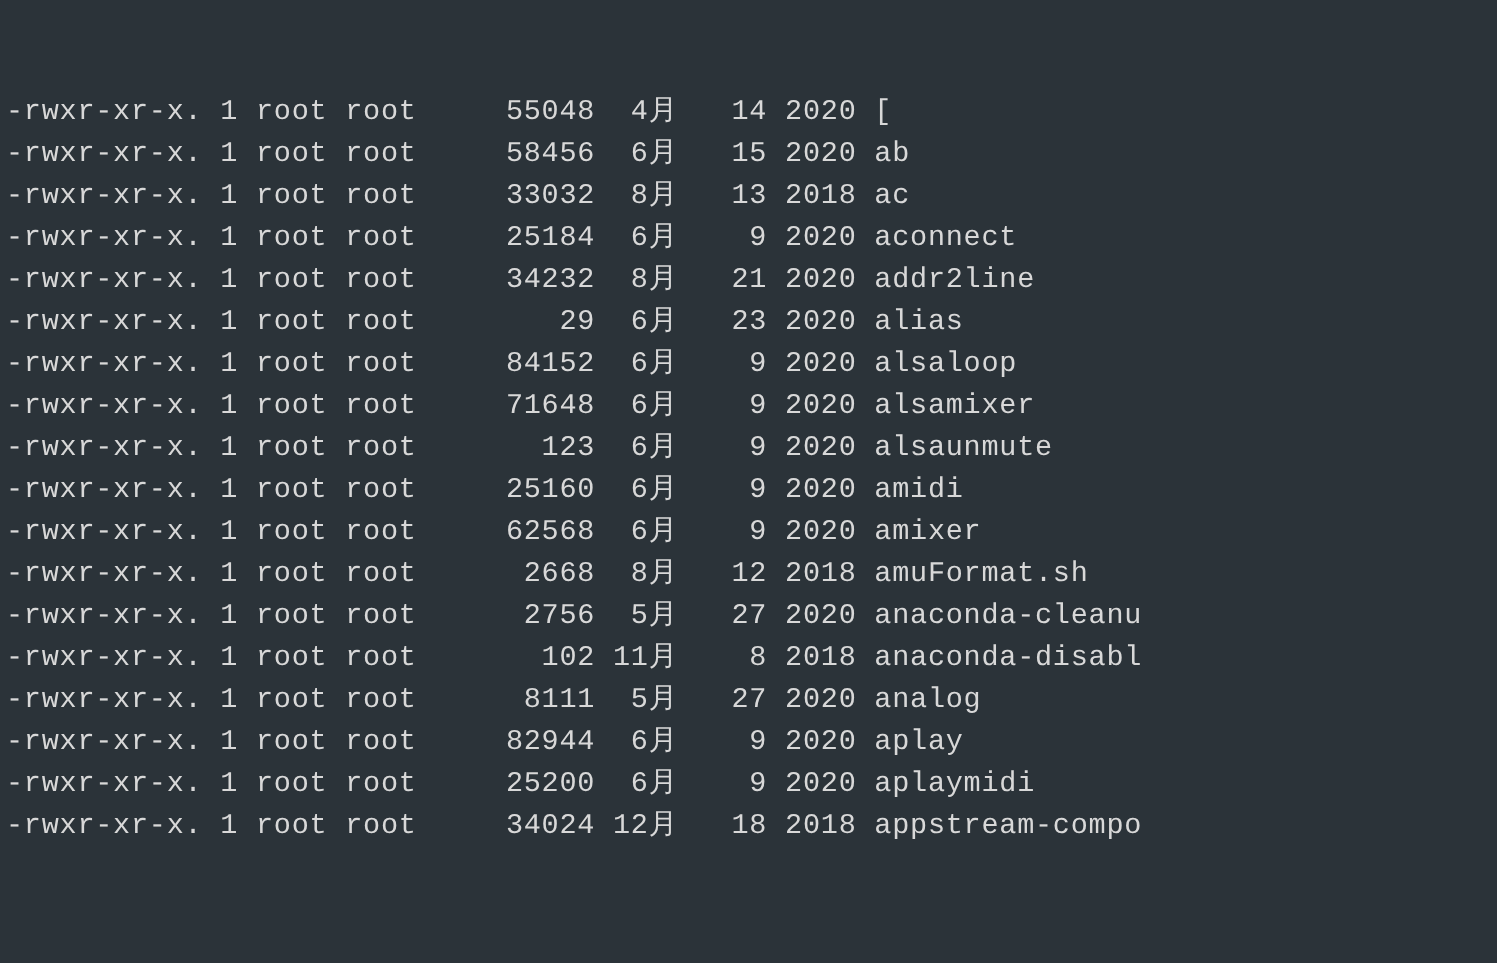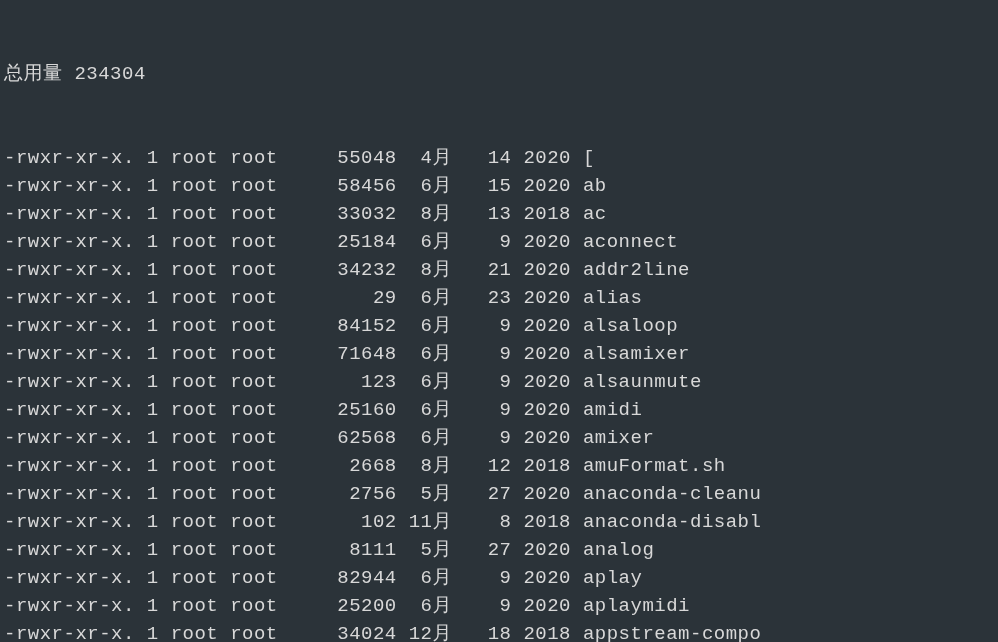--- a/index.html
+++ b/index.html
@@ -27,16 +27,15 @@
   }
   .row {
     white-space: pre;
     display: block;
   }
 </style>
 </head>
 <body>
 
 <div class="terminal">
-  <div class="header-line">总用量 234304</div>
   <div id="rows-container"><div class="row">-rwxr-xr-x. 1 root root     55048  4月   14 2020 [</div><div class="row">-rwxr-xr-x. 1 root root     58456  6月   15 2020 ab</div><div class="row">-rwxr-xr-x. 1 root root     33032  8月   13 2018 ac</div><div class="row">-rwxr-xr-x. 1 root root     25184  6月    9 2020 aconnect</div><div class="row">-rwxr-xr-x. 1 root root     34232  8月   21 2020 addr2line</div><div class="row">-rwxr-xr-x. 1 root root        29  6月   23 2020 alias</div><div class="row">-rwxr-xr-x. 1 root root     84152  6月    9 2020 alsaloop</div><div class="row">-rwxr-xr-x. 1 root root     71648  6月    9 2020 alsamixer</div><div class="row">-rwxr-xr-x. 1 root root       123  6月    9 2020 alsaunmute</div><div class="row">-rwxr-xr-x. 1 root root     25160  6月    9 2020 amidi</div><div class="row">-rwxr-xr-x. 1 root root     62568  6月    9 2020 amixer</div><div class="row">-rwxr-xr-x. 1 root root      2668  8月   12 2018 amuFormat.sh</div><div class="row">-rwxr-xr-x. 1 root root      2756  5月   27 2020 anaconda-cleanu</div><div class="row">-rwxr-xr-x. 1 root root       102 11月    8 2018 anaconda-disabl</div><div class="row">-rwxr-xr-x. 1 root root      8111  5月   27 2020 analog</div><div class="row">-rwxr-xr-x. 1 root root     82944  6月    9 2020 aplay</div><div class="row">-rwxr-xr-x. 1 root root     25200  6月    9 2020 aplaymidi</div><div class="row">-rwxr-xr-x. 1 root root     34024 12月   18 2018 appstream-compo</div></div>
   
 </div>
 
 </body></html>

